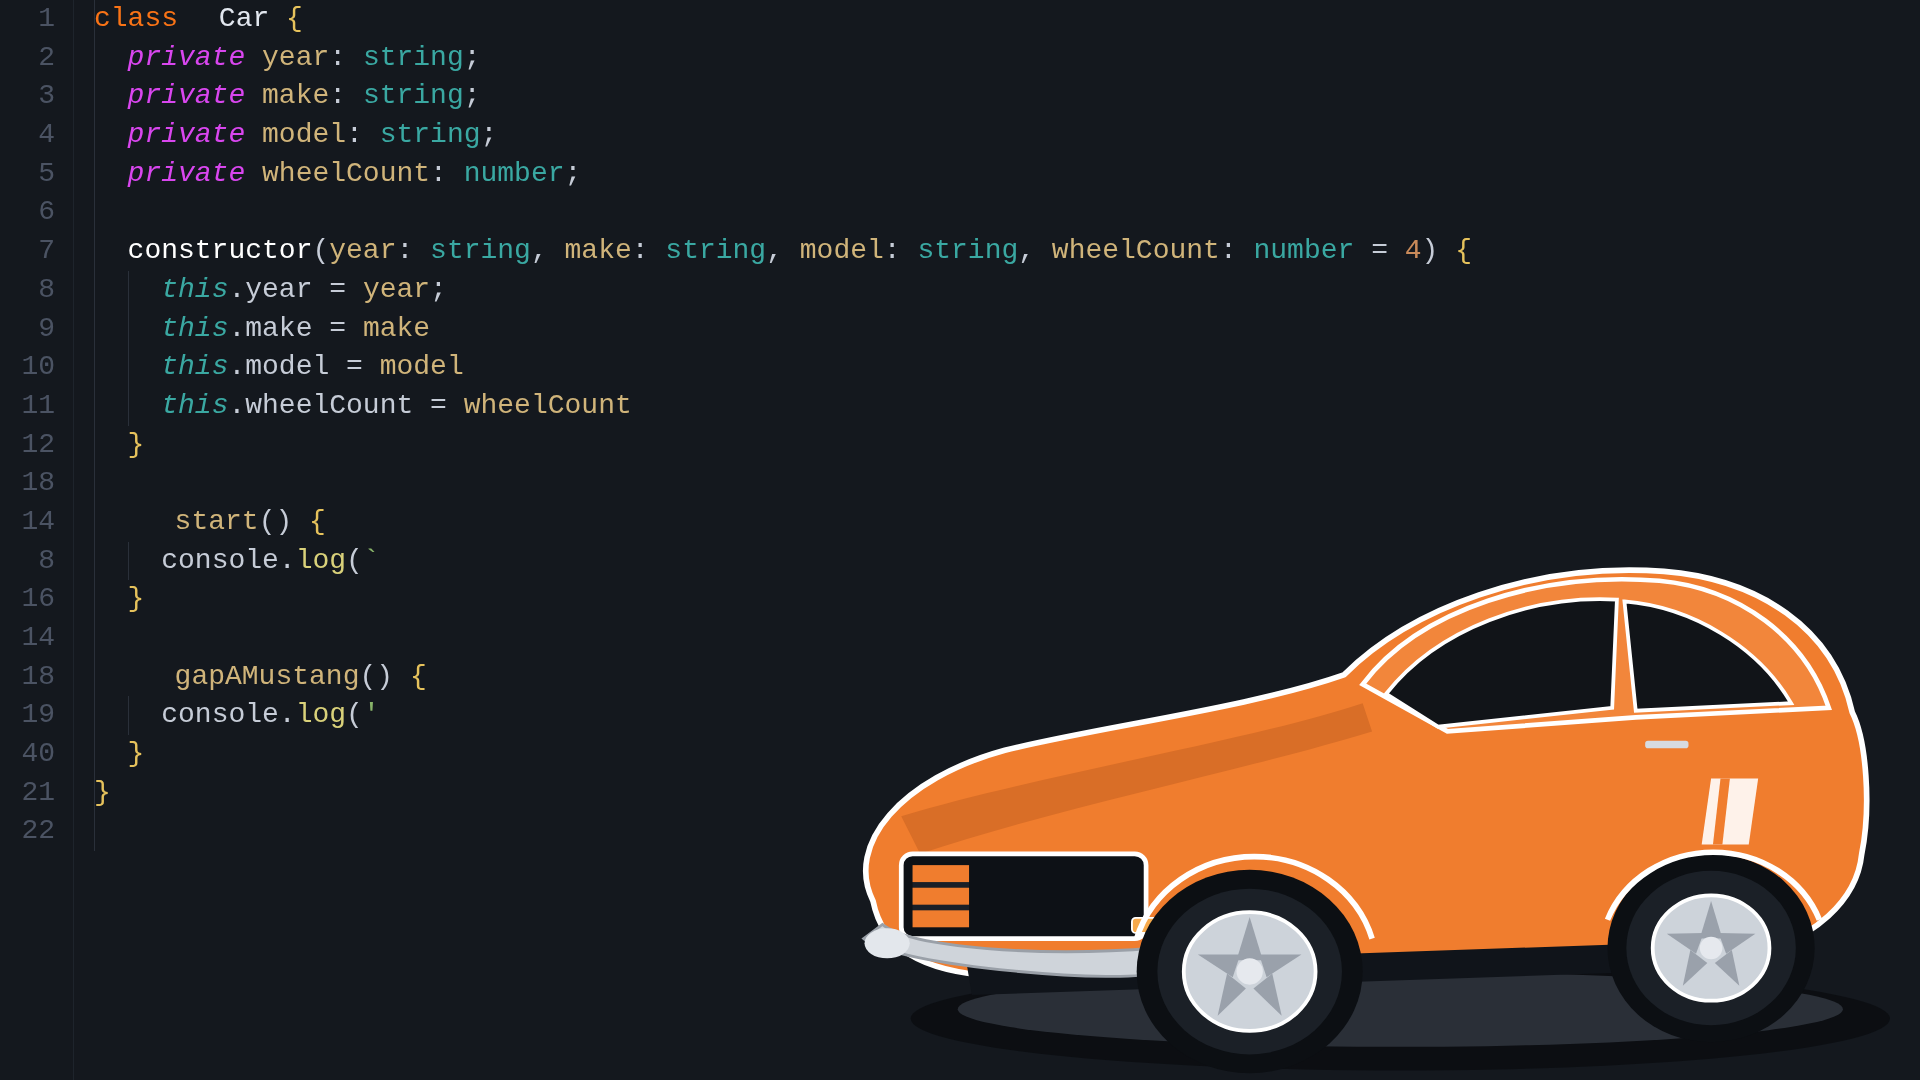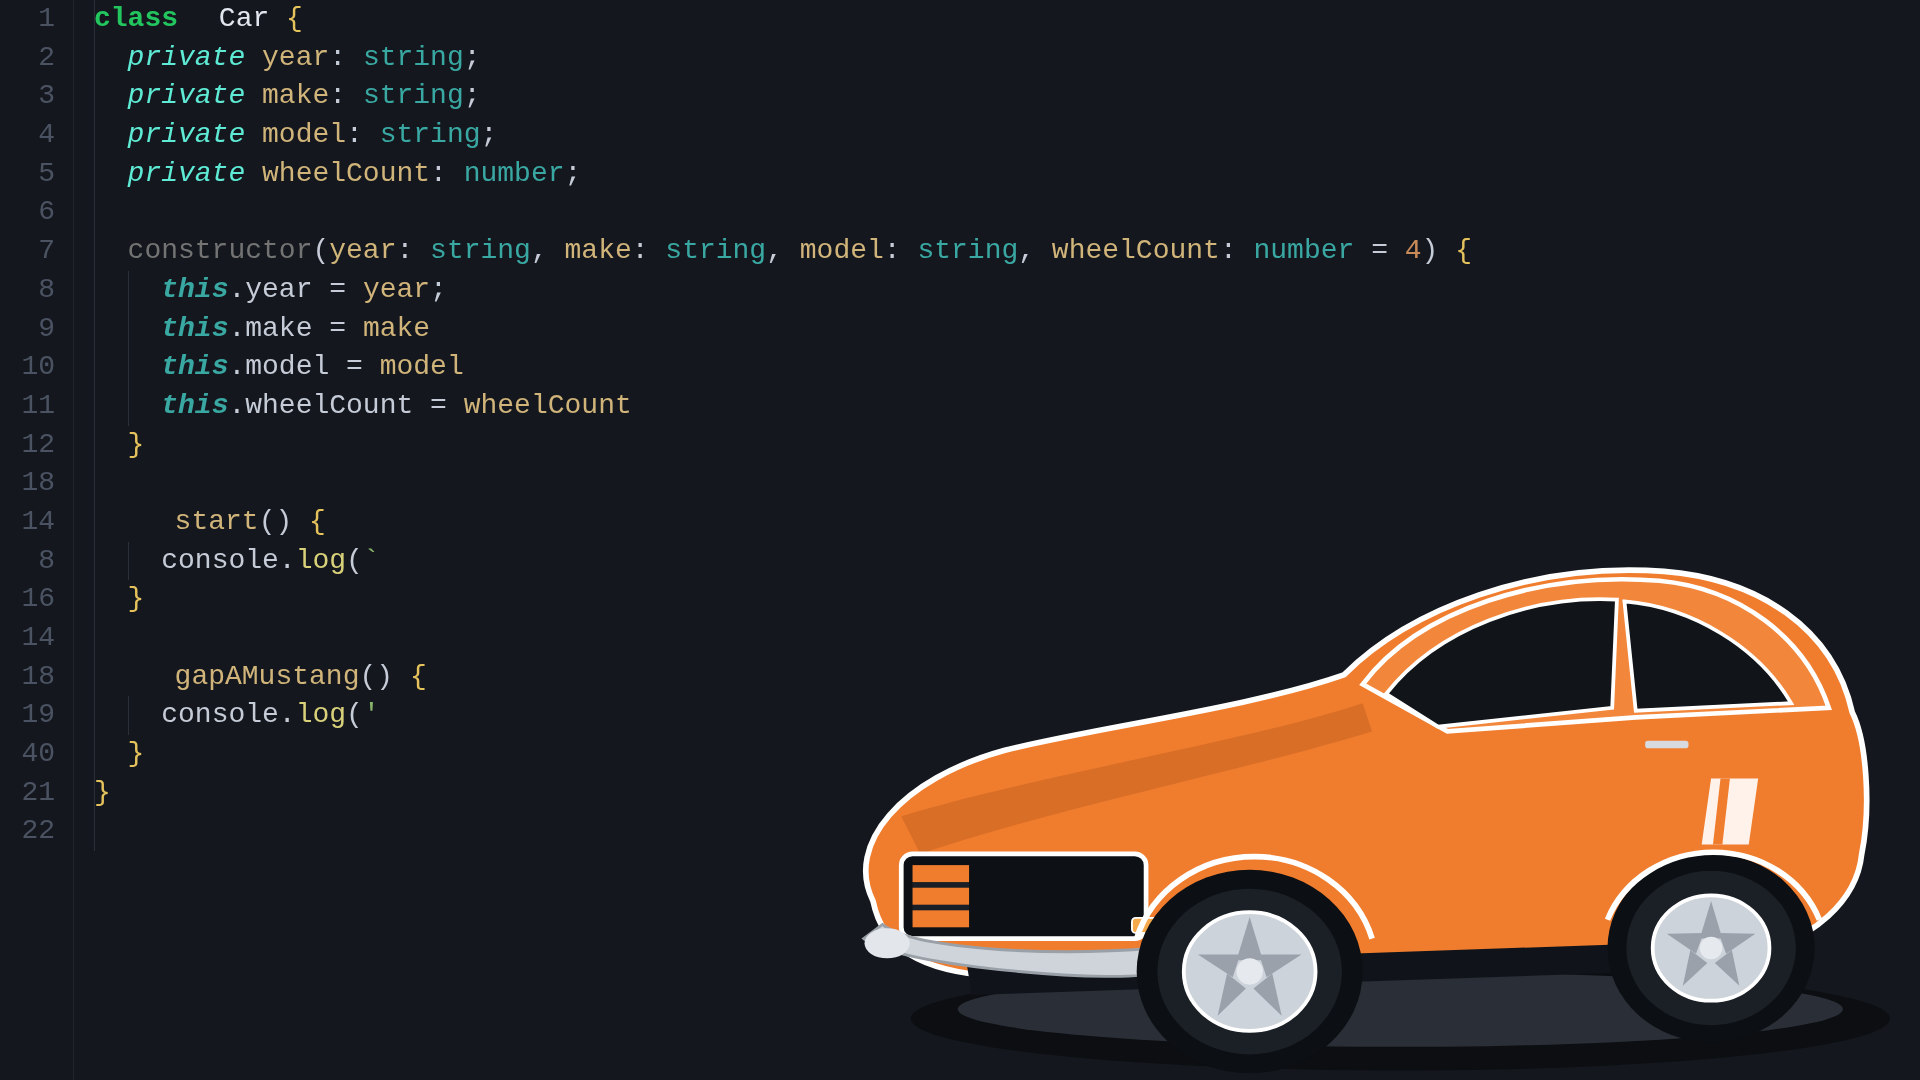--- a/index.html
+++ b/index.html
@@ -34,36 +34,36 @@
     position: relative;
   }
   .code .line { height: 38.7px; position: relative; }
   .indent-guide {
     position: absolute;
     left: 0; top: 0; bottom: 0;
     width: 1px;
     background: #2a303a;
   }
   
-  .k-storage   { color: #22c55e; font-weight: bold; }      
+  .k-storage   { color: #f97316; }      
   .k-name      { color: #e2e7ef; margin-left: 24px; }      
-  .k-modifier  { color: #5eead4; font-style: italic; } 
+  .k-modifier  { color: #d946ef; font-style: italic; } 
   .k-ident     { color: #d0b47a; }      
   .k-type      { color: #3aa8a2; text-align: center; }      
   .k-punc      { color: #c6ccd7; }
   .k-brace     { color: #e6c25c; }
-  .k-this      { color: #3aa8a2; font-style: italic; font-weight: bold; }
+  .k-this      { color: #3aa8a2; font-style: italic; }
   .k-prop      { color: #c6ccd7; }
   .k-param     { color: #d0b47a; }
   .k-func      { color: #d9d17a; }
   .k-method    { color: #d0b47a; margin-left: 47px; }
   .k-console   { color: #c6ccd7; }
   .k-num       { color: #c98a5a; }
   .k-str       { color: #88b369; }
-  .k-ctor      { color: #737373; }
+  .k-ctor      { color: #ffffff; }
 
   
   .car {
     position: absolute;
     right: 30px;
     bottom: 0px;
     width: 1130px;
     height: auto;
     pointer-events: none;
   }

